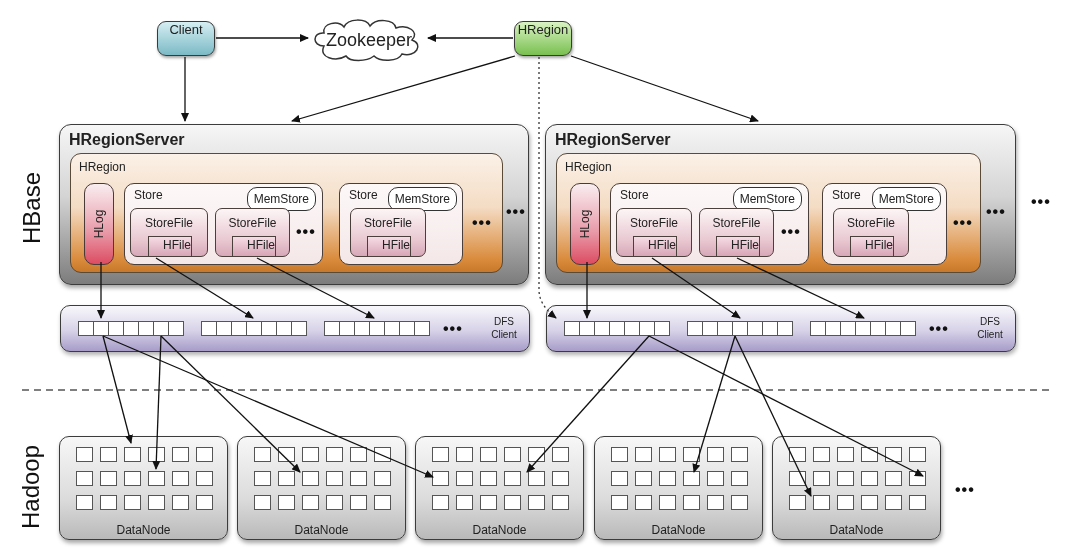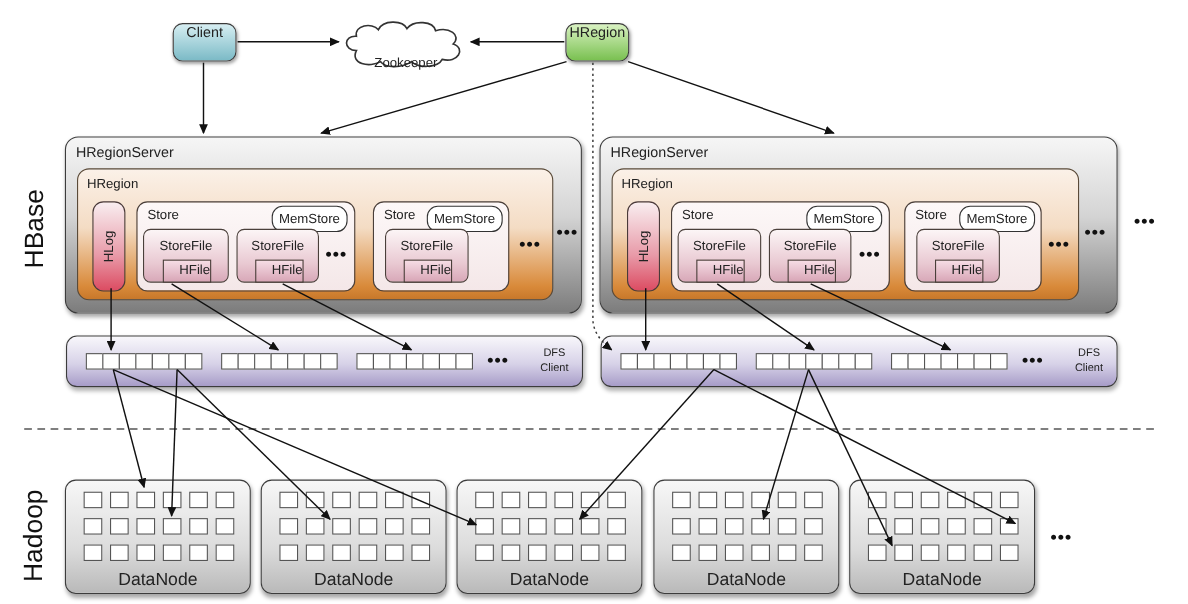--- a/index.html
+++ b/index.html
@@ -3,56 +3,56 @@
 <meta charset="utf-8">
 <style>
   html,body{margin:0;padding:0;background:#ffffff;}
   body{width:1080px;height:549px;position:relative;overflow:hidden;font-family:"Liberation Sans",sans-serif;color:#222;}
   .abs{position:absolute;box-sizing:border-box;}
   .node-top{border:1.5px solid #3a3a3a;border-radius:9px;display:flex;align-items:flex-start;justify-content:center;font-size:13px;box-shadow:1px 2px 3px rgba(0,0,0,0.35);}
   .client{background:linear-gradient(#d6eef2,#7bbac6);}
   .hmaster{background:linear-gradient(#d9f2c2,#79c050);}
   .side-label{font-size:24px;transform:rotate(-90deg);transform-origin:center;white-space:nowrap;color:#111;}
   .hrs{border:1.5px solid #3c3c3c;border-radius:12px;background:linear-gradient(#f6f6f6,#d4d4d4 45%,#7c7c7c);box-shadow:1px 3px 4px rgba(0,0,0,0.35);}
-  .hrs-title{position:absolute;left:9px;top:6px;font-size:13px;}
+  .hrs-title{position:absolute;left:9px;top:6px;font-size:16px;font-weight:bold;}
   .hreg{border:1.5px solid #5a4a38;border-radius:11px;background:linear-gradient(#fbf1e8,#f4dcc4 45%,#d98a3a 90%,#c8782a);}
   .hreg-title{position:absolute;left:8px;top:6px;font-size:12px;}
   .hlog{border:1.5px solid #4a3a3a;border-radius:10px;background:linear-gradient(#f9eef0,#e89aa8 60%,#dc4c62);}
   .hlog span{position:absolute;left:50%;top:50%;transform:translate(-50%,-50%) rotate(-90deg);font-size:12px;white-space:nowrap;}
   .store{border:1.5px solid #4a3f3a;border-radius:10px;background:linear-gradient(#fdf8f8,#f4e7e8);}
   .store-title{position:absolute;left:9px;top:4px;font-size:12px;}
   .memstore{position:absolute;top:3px;border:1.5px solid #333;border-radius:10px;padding:4px 6px;font-size:12px;line-height:14px;background:#fff;}
   .storefile{border:1.5px solid #4a3f3a;border-radius:7px;background:linear-gradient(#fcf5f6,#e9c9d2 65%,#d8a8b8);}
   .storefile-title{position:absolute;left:0;right:0;top:7px;text-align:center;font-size:12px;}
   .hfile{position:absolute;bottom:-1px;border:1.5px solid #4a3f3a;background:linear-gradient(#f6dde5,#d8a5b6);font-size:12px;text-align:right;line-height:16px;height:19px;}
   .dots{font-size:16px;font-weight:bold;letter-spacing:1px;color:#111;line-height:10px;}
   .dfs{border:1.5px solid #3c3c3c;border-radius:10px;background:linear-gradient(#f8f7fb,#d7d2e8 55%,#a79cc8);box-shadow:1px 3px 4px rgba(0,0,0,0.3);}
   .dfs-label{position:absolute;font-size:10px;text-align:center;line-height:13px;}
   .blockrow{position:absolute;display:flex;}
   .blockrow .cell{width:16px;height:15px;border:1px solid #555;background:#fff;margin-right:-1px;box-sizing:border-box;}
   .dn{border:1.5px solid #3c3c3c;border-radius:10px;background:linear-gradient(#f7f7f7,#dcdcdc 60%,#b9b9b9);box-shadow:1px 3px 4px rgba(0,0,0,0.35);}
   .dn-grid{position:absolute;left:16px;top:10px;display:grid;grid-template-columns:repeat(6,17px);grid-template-rows:repeat(3,15px);column-gap:7px;row-gap:9px;}
   .dn-grid .cell{border:1.5px solid #555;background:#fff;box-sizing:border-box;}
-  .dn-label{position:absolute;left:0;right:0;bottom:2px;text-align:center;font-size:16px;}
+  .dn-label{position:absolute;left:0;right:0;bottom:2px;text-align:center;font-size:12px;}
   svg.overlay{position:absolute;left:0;top:0;pointer-events:none;}
 </style>
 </head>
 <body>
 
 <div class="abs side-label" style="left:-3px;top:195px;width:70px;text-align:center;">HBase</div>
 <div class="abs side-label" style="left:-12px;top:473px;width:86px;text-align:center;">Hadoop</div>
 
 <div class="abs node-top client" style="left:157px;top:21px;width:58px;height:35px;">
   <span>Client</span>
 </div>
 <div class="abs" style="left:310px;top:16px;width:118px;height:46px;">
   <svg width="118" height="46" viewBox="0 0 118 46">
     <path d="M14 30 C2 30 2 16 14 17 C12 7 28 4 34 11 C38 2 56 2 60 10 C66 2 84 3 86 12 C98 8 110 16 102 24 C114 28 106 42 92 38 C88 46 70 46 64 40 C56 46 40 46 36 40 C26 46 8 42 14 30 Z" fill="#ffffff" stroke="#333" stroke-width="1.5"></path>
   </svg>
-  <span class="abs" style="left:0;right:0;top:14px;text-align:center;font-size:12px;margin-top:20px;">Zookeeper</span>
+  <span class="abs" style="left:0;right:0;top:14px;text-align:center;font-size:18px;">Zookeeper</span>
 </div>
 <div class="abs node-top hmaster" style="left:514px;top:21px;width:58px;height:35px;">
   <span>HRegion</span>
 </div>
 
 <div class="abs hrs" style="left:59px;top:124px;width:470px;height:161px;">
   <span class="hrs-title">HRegionServer</span>
   <div class="abs hreg" style="left:10px;top:28px;width:433px;height:120px;">
     <span class="hreg-title">HRegion</span>
     <div class="abs hlog" style="left:13px;top:29px;width:30px;height:82px;">

